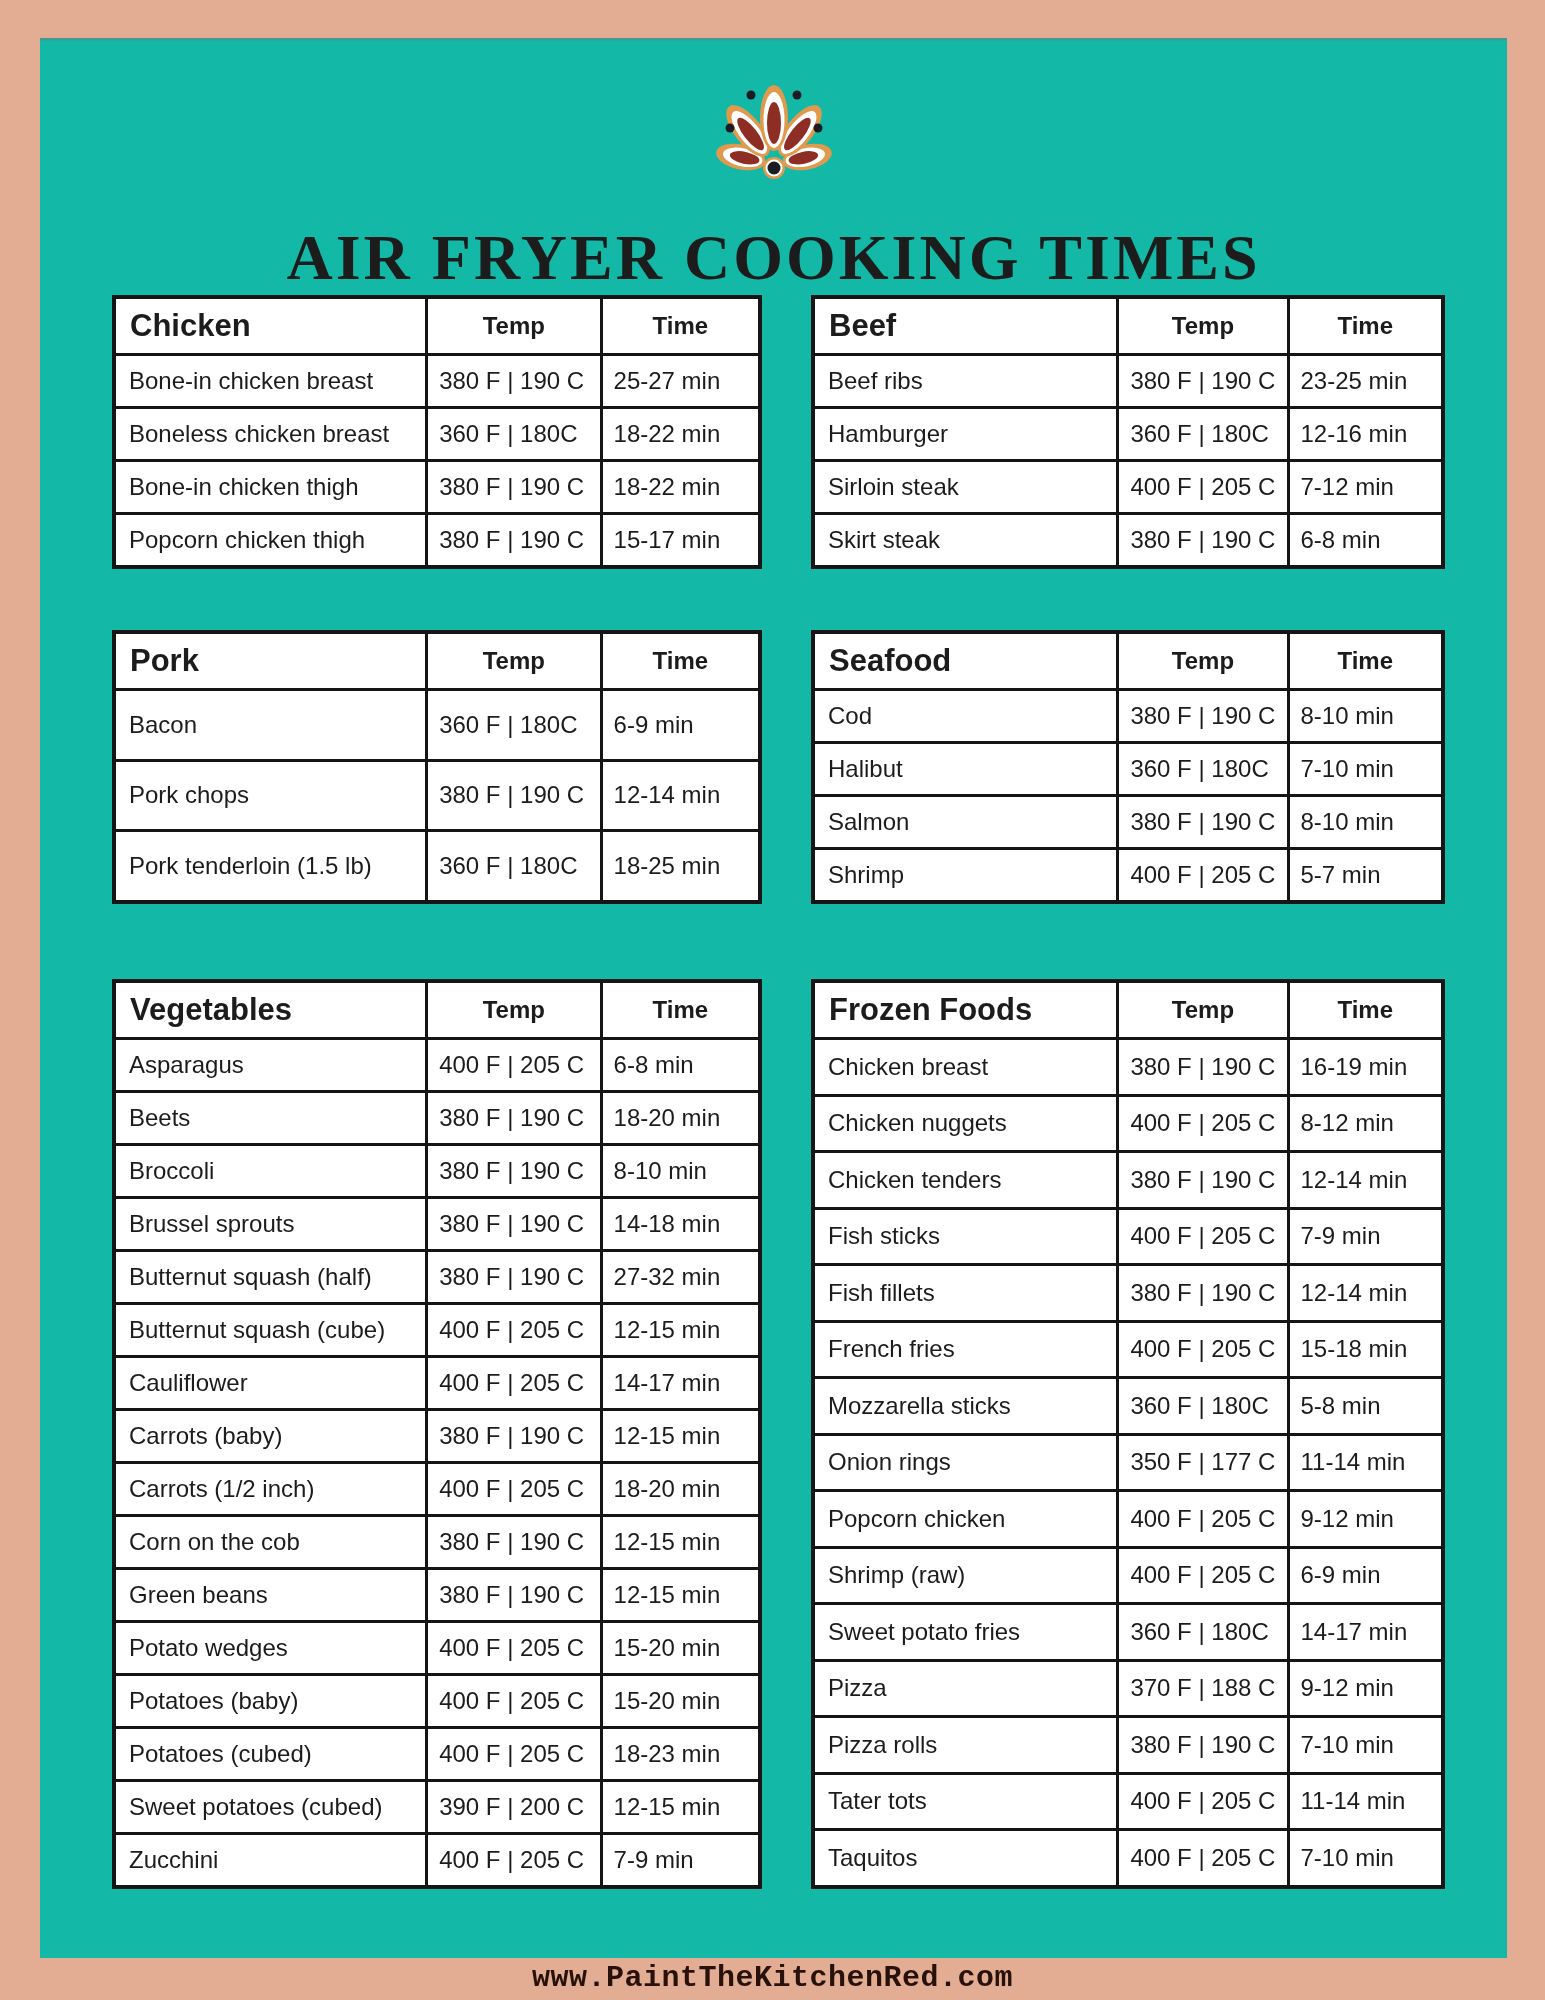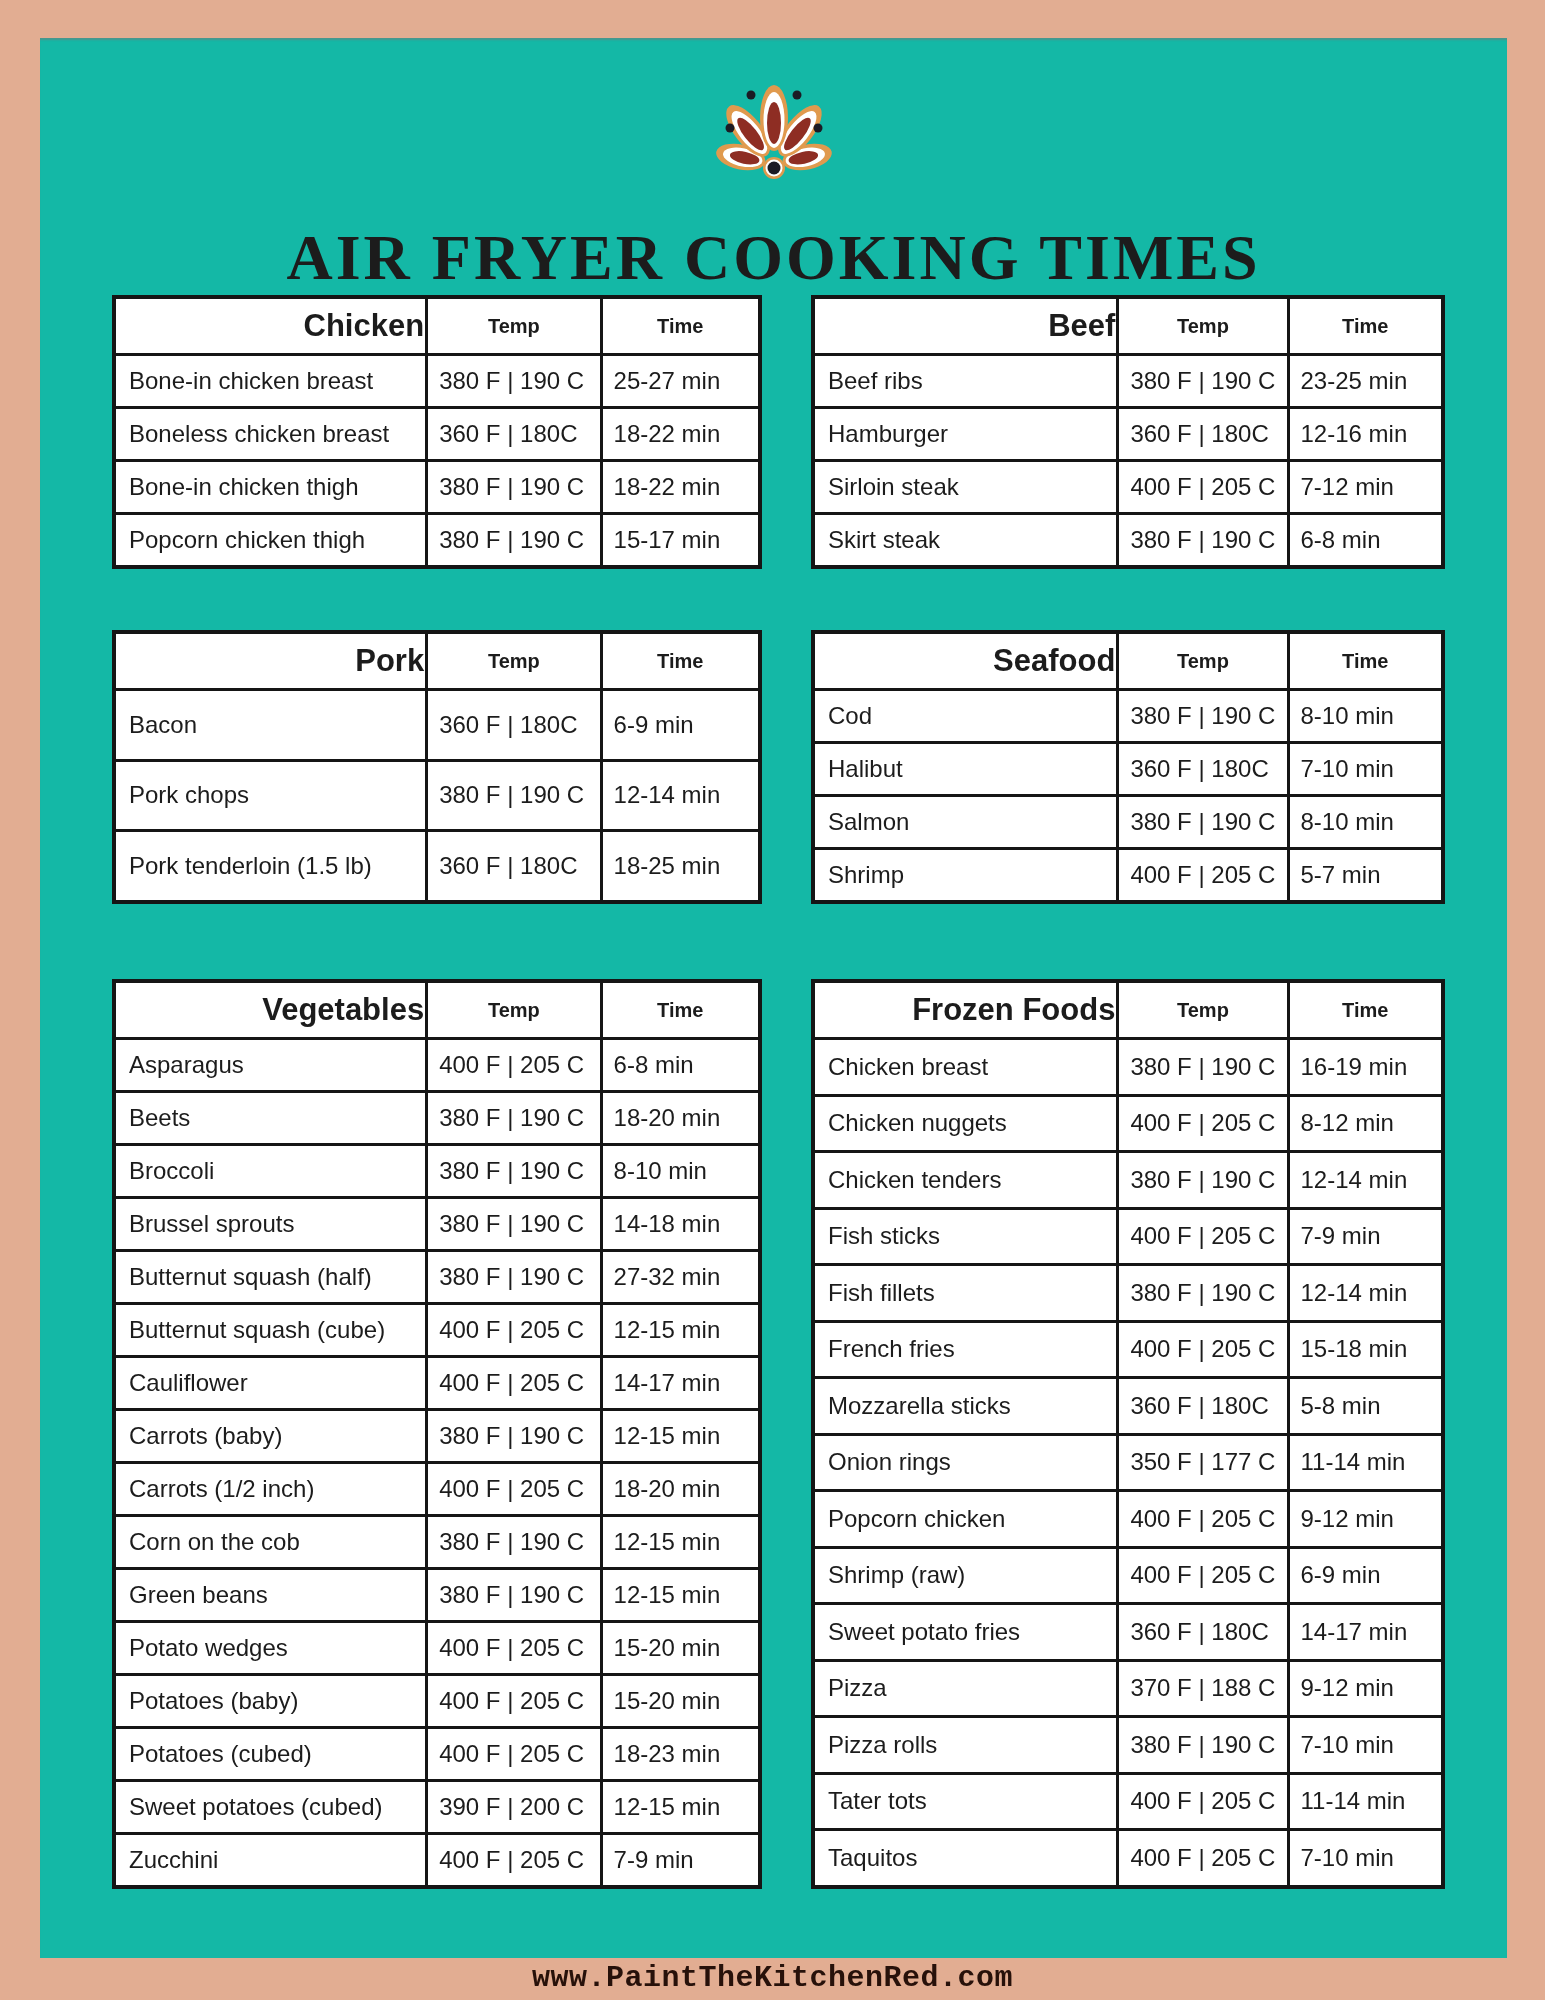--- a/index.html
+++ b/index.html
@@ -67,25 +67,25 @@
   table.cooking th, table.cooking td {
     border: 3px solid var(--table-border, #151515);
     background: #ffffff;
     vertical-align: middle;
   }
   table.cooking { border: 4px solid var(--table-border, #151515); }
   th.cat {
     height: 52px;
     font-size: 31px;
     font-weight: 700;
-    text-align: right;
+    text-align: left;
     padding-left: 14px;
   }
   th.col {
-    font-size: 20px;
+    font-size: 24px;
     font-weight: 700;
     text-align: center;
   }
   td { height: 48px; font-size: 24px; }
   td.item { padding-left: 13px; }
   td.temp, td.time { padding-left: 11px; }
   .footer {
     position: absolute;
     left: 0; right: 0;
     bottom: 5px;

